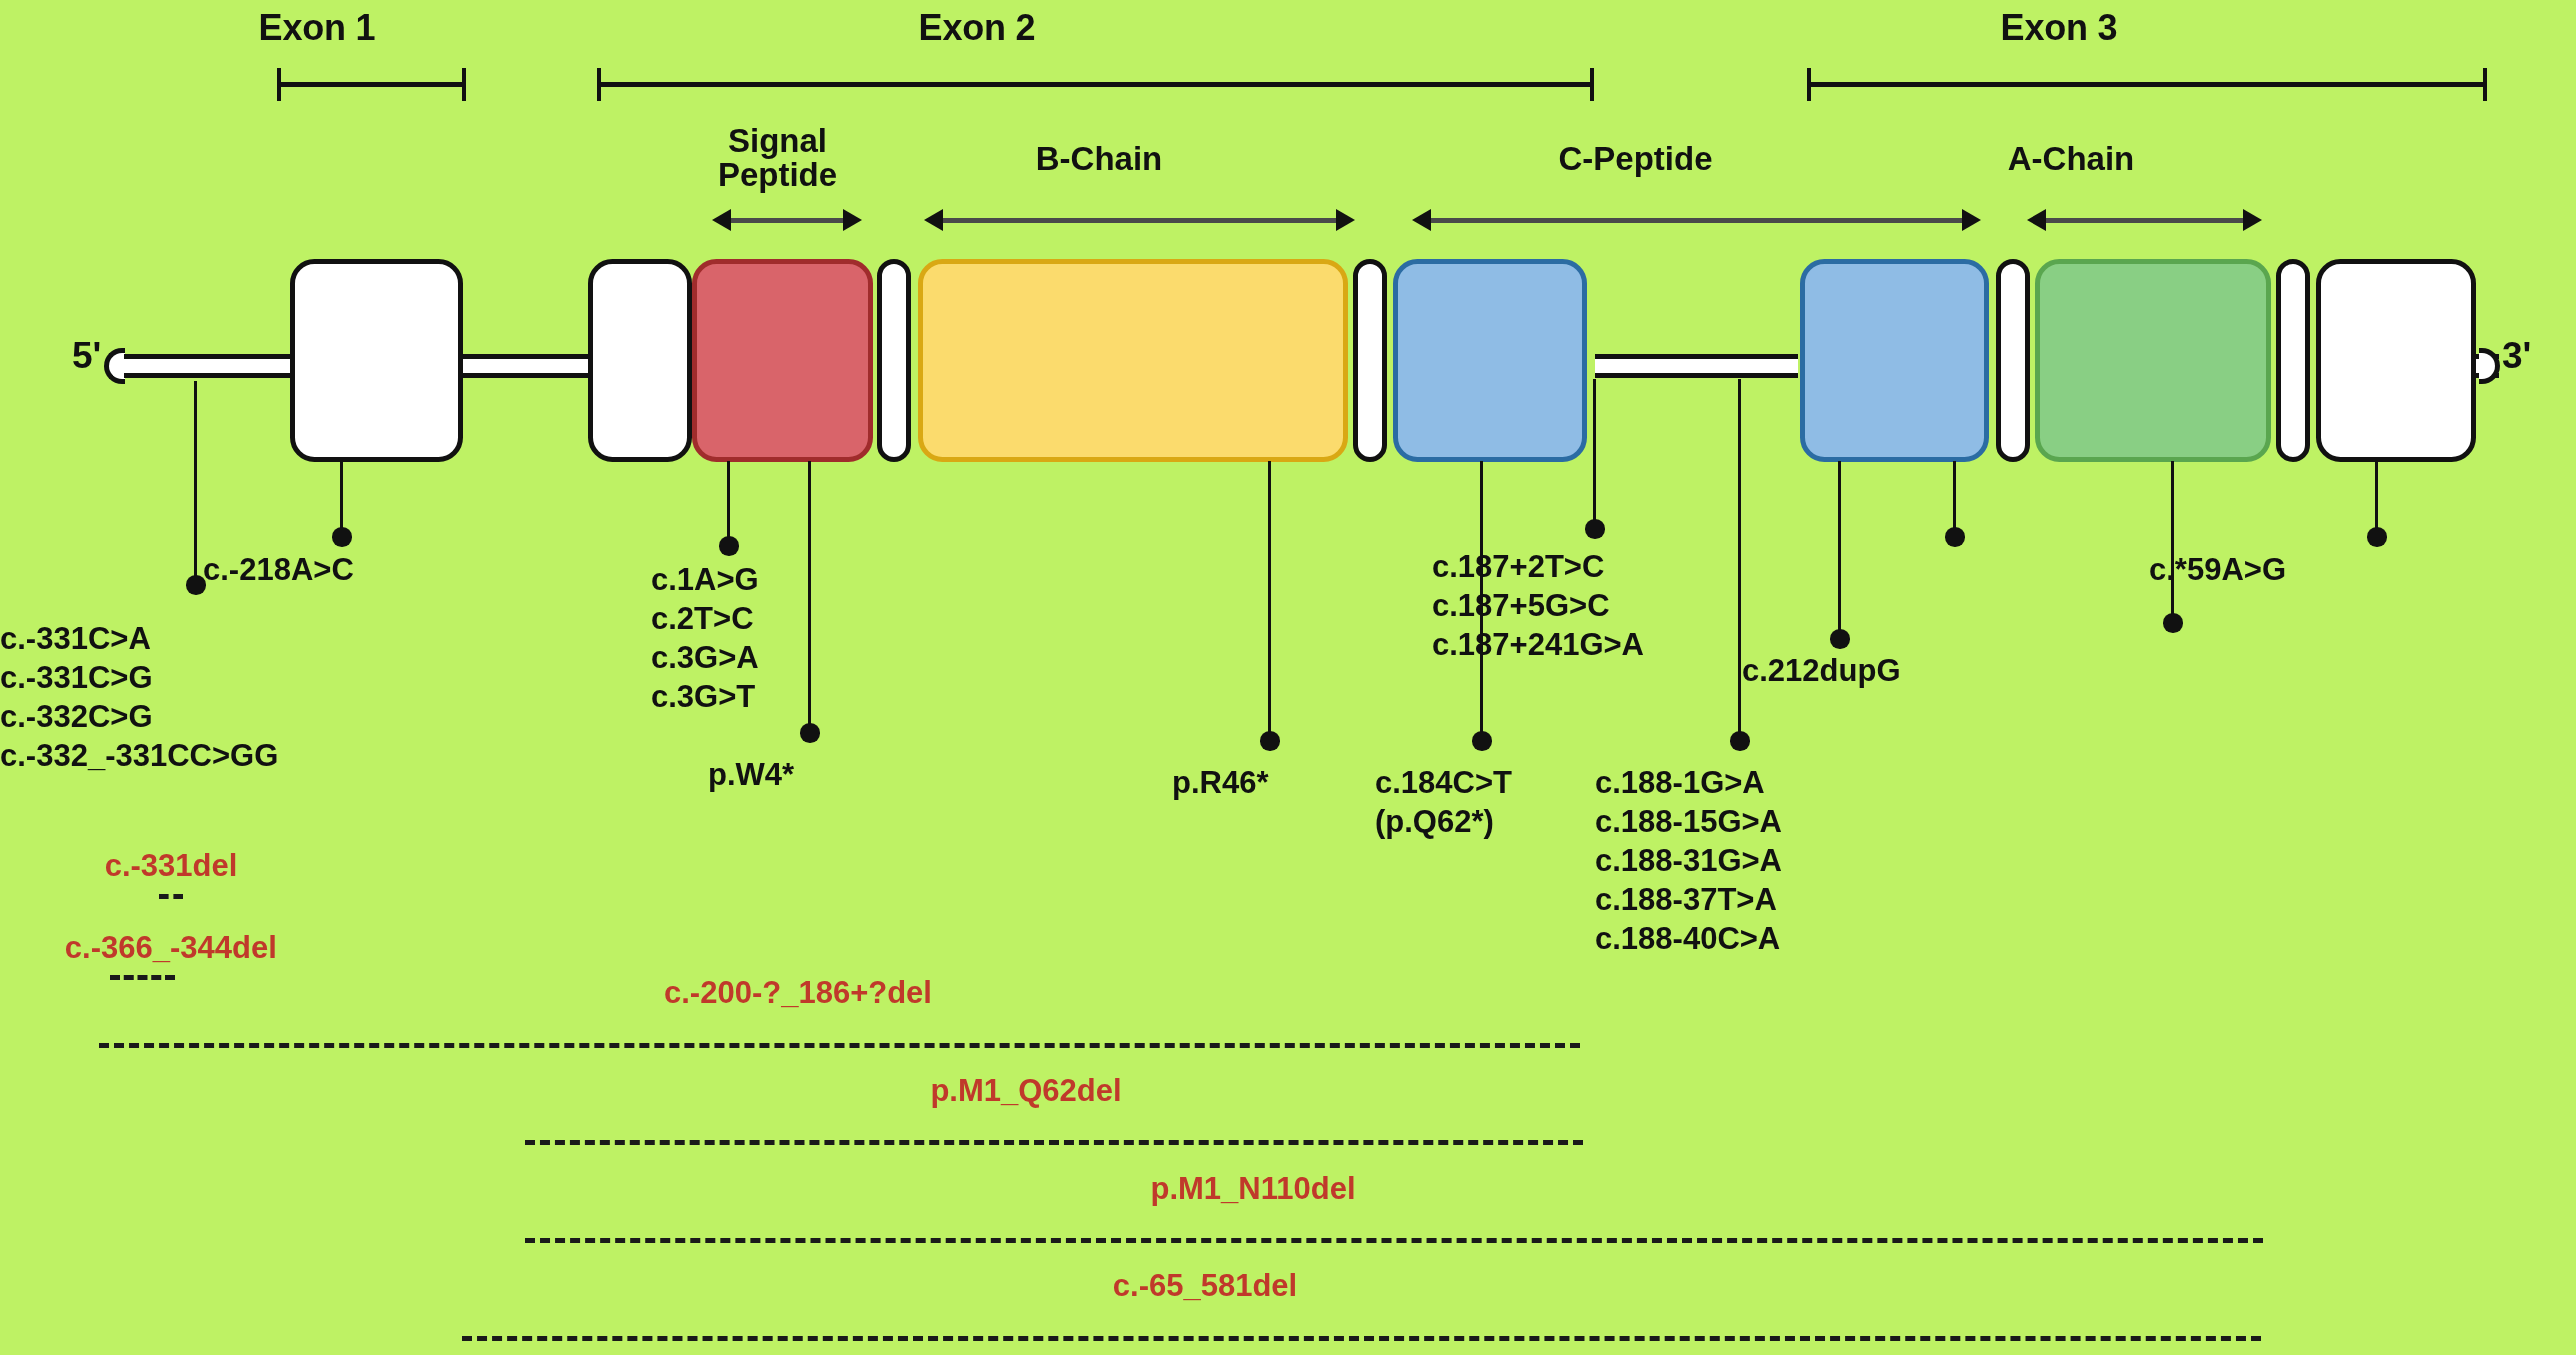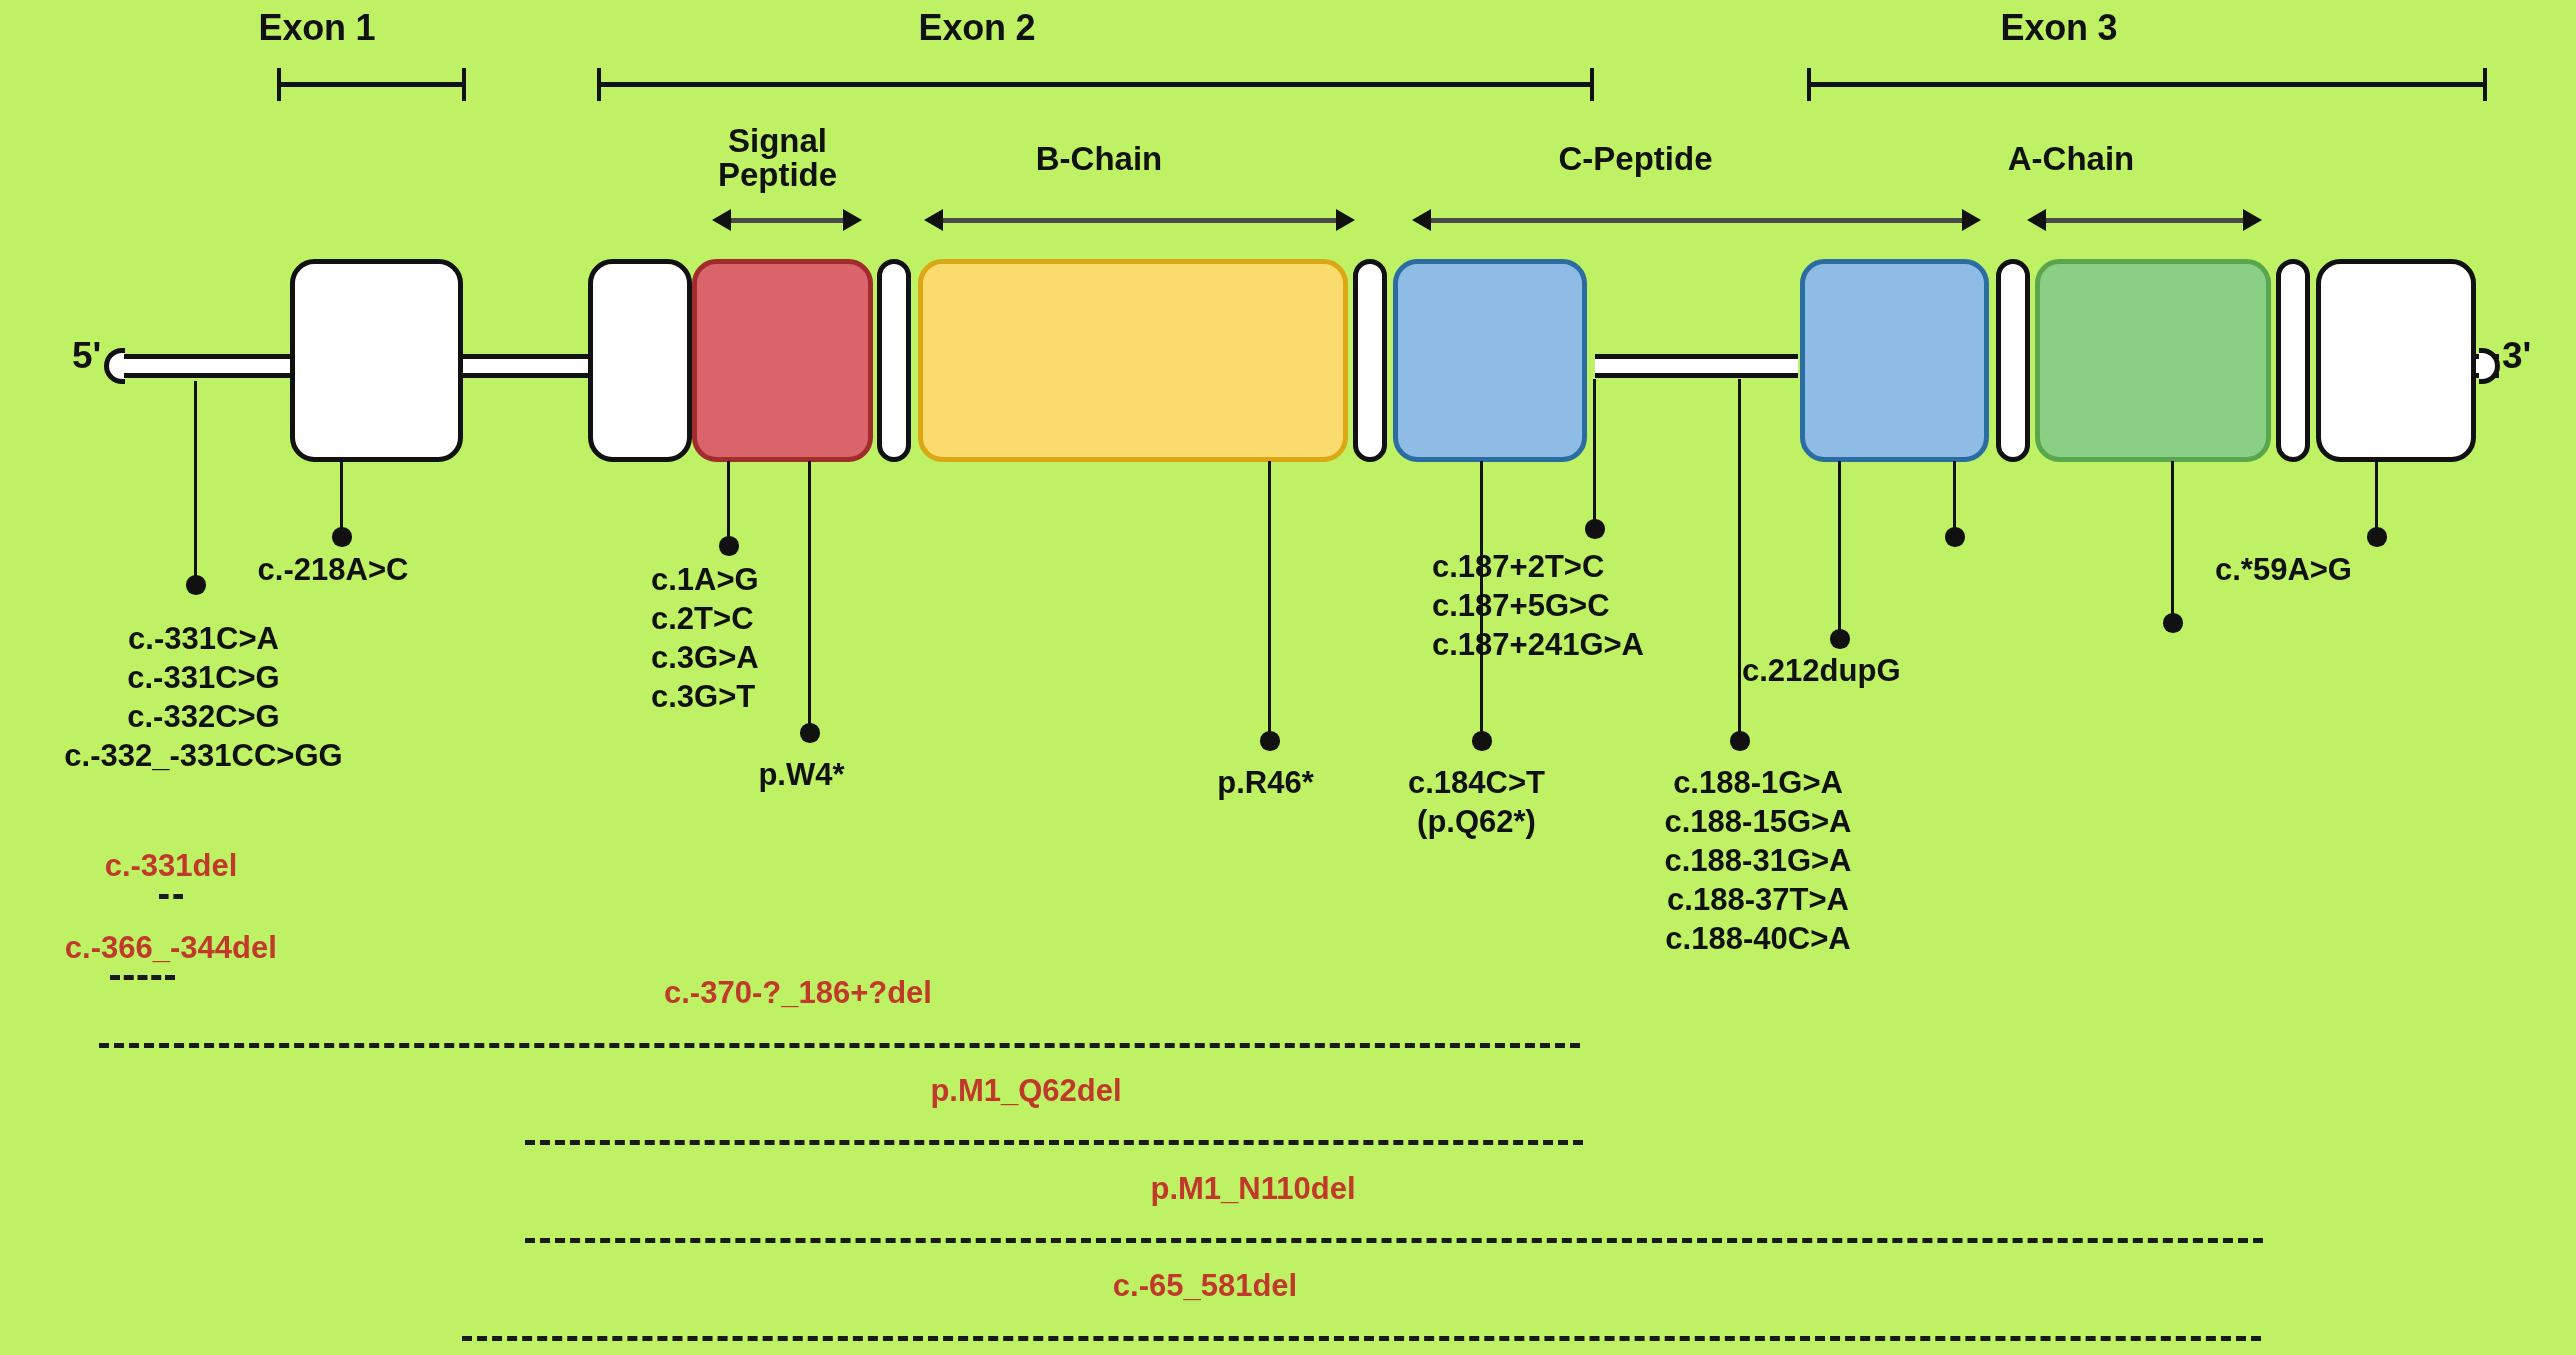--- a/index.html
+++ b/index.html
@@ -38,21 +38,21 @@
     line-height: 1.03;
     white-space: nowrap;
   }
   .variant {
     font-size: 31px;
     font-weight: bold;
     color: #111111;
     line-height: 1.26;
     white-space: nowrap;
   }
-  .variant.center { text-align: center; }
+  .variant.center { }
   .variant.right  { }
   .del-label {
     font-size: 31px;
     font-weight: bold;
     color: #c0392b;
     line-height: 1.26;
     white-space: nowrap;
     text-align: center;
   }
   .end-label {
@@ -294,21 +294,21 @@
   <div class="abs variant center" style="left:2149px; top:550px; width:269px;">
     <div>c.*59A&gt;G</div>
   </div>
 
   <div class="abs del-label" style="left:49px; top:846px; width:244px;">c.-331del</div>
   <div class="abs dashspan tiny" style="left:159px; top:894px; width:24.4px;"></div>
 
   <div class="abs del-label" style="left:16.3px; top:928px; width:309px;">c.-366_-344del</div>
   <div class="abs dashspan tiny" style="left:110px; top:975px; width:65px;"></div>
 
-  <div class="abs del-label" style="left:505px; top:973px; width:586px;">c.-370-?_186+?del</div>
+  <div class="abs del-label" style="left:505px; top:973px; width:586px;">c.-200-?_186+?del</div>
   <div class="abs dashspan" style="left:99px; top:1043px; width:1481px;"></div>
 
   <div class="abs del-label" style="left:733px; top:1071px; width:586px;">p.M1_Q62del</div>
   <div class="abs dashspan" style="left:525px; top:1140px; width:1058px;"></div>
 
   <div class="abs del-label" style="left:960px; top:1169px; width:586px;">p.M1_N110del</div>
   <div class="abs dashspan" style="left:525px; top:1238px; width:1738px;"></div>
 
   <div class="abs del-label" style="left:912px; top:1266px; width:586px;">c.-65_581del</div>
   <div class="abs dashspan" style="left:462px; top:1336px; width:1799px;"></div>

